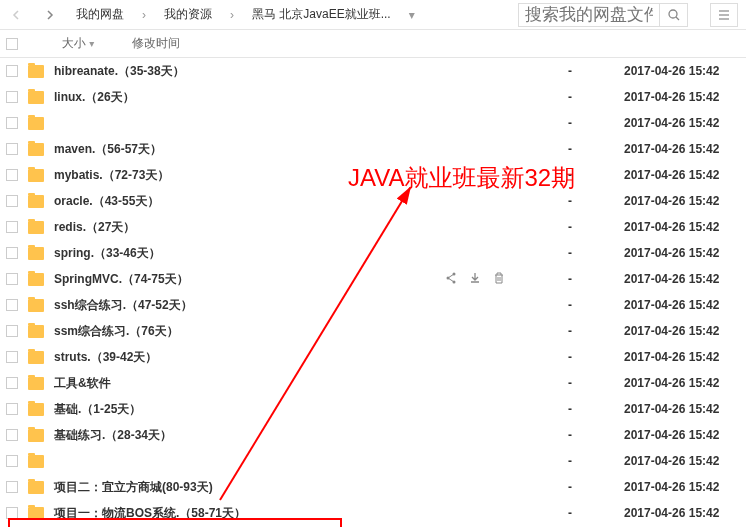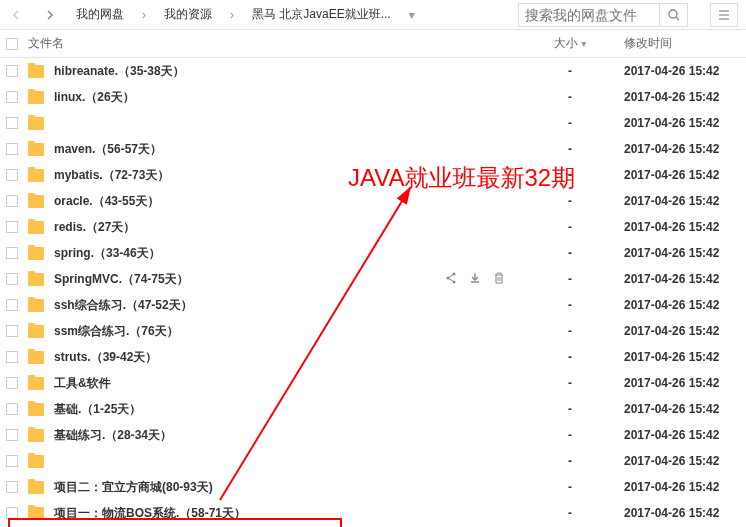--- a/index.html
+++ b/index.html
@@ -4,21 +4,21 @@
 <style>
 * { margin: 0; padding: 0; box-sizing: border-box; }
 body { font-family: "Microsoft YaHei", Arial, sans-serif; font-size: 12px; color: #333; background: #fff; width: 746px; }
 .breadcrumb { display: flex; align-items: center; height: 30px; border-bottom: 1px solid #e5e5e5; padding: 0 8px; gap: 18px; }
 .breadcrumb .nav-btn { width: 16px; height: 16px; display: flex; align-items: center; justify-content: center; cursor: pointer; color: #888; }
 .breadcrumb .nav-btn.disabled { color: #ccc; }
 .breadcrumb .crumb { color: #333; cursor: pointer; }
 .breadcrumb .sep { color: #999; }
 .spacer { flex: 1; }
 .search-box { display: flex; align-items: center; border: 1px solid #ddd; height: 24px; }
-.search-box input { border: none; outline: none; padding: 0 6px; width: 140px; font-size: 14px; }
+.search-box input { border: none; outline: none; padding: 0 6px; width: 140px; font-size: 17px; }
 .search-btn { width: 28px; height: 24px; border-left: 1px solid #ddd; display: flex; align-items: center; justify-content: center; cursor: pointer; color: #888; }
 .toolbar-btn { width: 28px; height: 24px; border: 1px solid #ddd; display: flex; align-items: center; justify-content: center; cursor: pointer; margin-left: 4px; color: #888; }
 .header-row { display: flex; align-items: center; height: 28px; border-bottom: 1px solid #e5e5e5; color: #666; font-size: 12px; }
 .col-check { width: 24px; display: flex; align-items: center; justify-content: center; }
 .col-name { flex: 1; padding-left: 4px; display: flex; align-items: center; gap: 4px; }
 .col-size { width: 100px; padding-left: 8px; text-align: center; }
 .col-date { width: 130px; padding-left: 8px; }
 .file-list { }
 .file-row { display: flex; align-items: center; height: 26px; cursor: pointer; position: relative; font-weight: bold; }
 .file-row.active .row-actions { display: flex; }
@@ -71,23 +71,20 @@
           <line x1="2" y1="7" x2="12" y2="7" stroke="currentColor" stroke-width="1.2"></line>
           <line x1="2" y1="11" x2="12" y2="11" stroke="currentColor" stroke-width="1.2"></line>
         </svg>
   </div>
 </div>
 
 <div class="header-row">
   <div class="col-check">
         <div class="checkbox"></div>
       </div>
-  <div class="col-name">
-        <span>文件名</span>
-      </div>
   <div class="col-size"><span>大小</span> <span class="sort-icon">▾</span></div>
   <div class="col-date"><span>修改时间</span></div>
 </div>
 
 <div class="file-list" id="file-list">
       <div class="file-row">
         <div class="col-check">
           <div class="checkbox"></div>
         </div>
         <div class="col-name">

